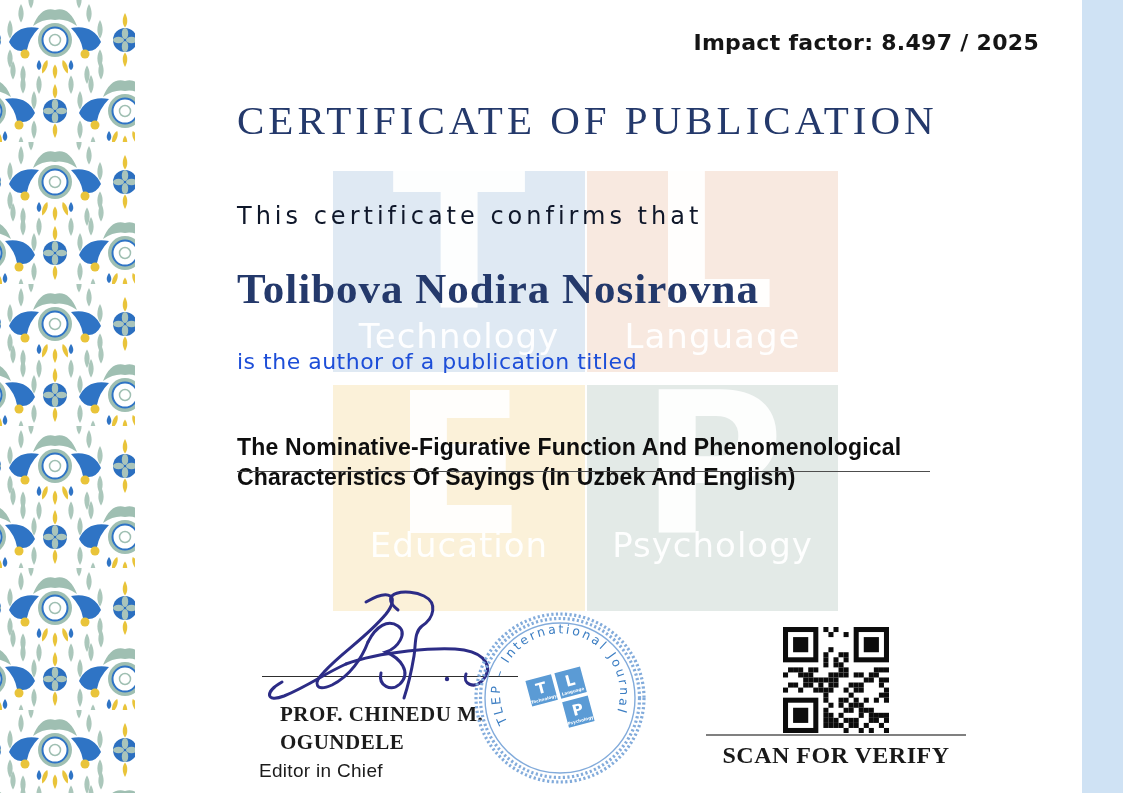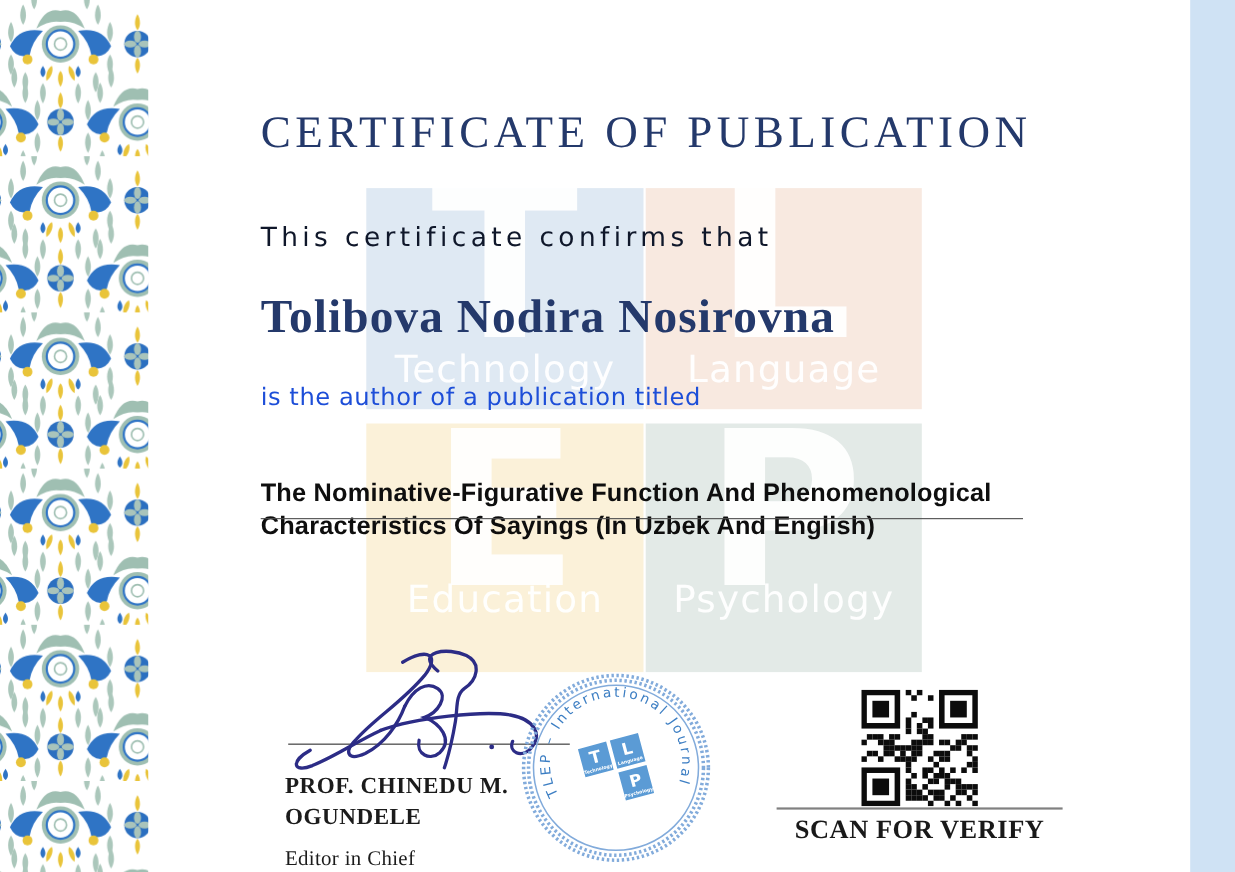--- a/index.html
+++ b/index.html
@@ -38,23 +38,23 @@
   #recipient-name{left:237px;top:264px;font-size:43px;font-weight:bold;color:#24396b;letter-spacing:1px;}
   #author-text{left:237px;top:349px;font-size:22px;color:#1d4ed8;letter-spacing:0.5px;}
   #publication-title{left:237px;top:392px;width:700px;font-size:23px;font-weight:bold;
       color:#0e0e0e;line-height:1.3;letter-spacing:0.2px;}
   #title-rule{left:237px;top:471px;width:693px;height:0;border-top:1.5px solid #4d4d4d;}
   #published-text{left:239px;top:502px;width:705px;font-size:22px;color:#161616;line-height:1.55;}
 
   #signature-svg{left:248px;top:586px;width:310px;height:120px;}
   #signature-line{left:262px;top:676px;width:256px;height:0;border-top:1.5px solid #2e2e2e;z-index:4;}
   #signatory{left:259px;top:701px;color:#1b1b1b;}
-  #signatory .sig-name{font-size:21px;font-weight:bold;letter-spacing:0.5px;line-height:1.32;}
-  #signatory .sig-role{font-size:19px;font-weight:normal;margin-top:14px;
-      font-family:Liberation Serif, serif;letter-spacing:0.3px;}
+  #signatory .sig-name{font-size:21px;font-weight:bold;letter-spacing:0.5px;line-height:1.32;margin-left:21px;}
+  #signatory .sig-role{font-size:19px;font-weight:normal;margin-top:4px;
+      font-family:Liberation Sans, sans-serif;letter-spacing:0.3px;}
 
   #seal-svg{left:471px;top:609px;width:178px;height:178px;z-index:6;}
   #qr-svg{left:783px;top:627px;width:106px;height:106px;}
   #verify-line{left:706px;top:734px;width:260px;height:0;border-top:2.5px solid #808080;}
   #verify-label{left:706px;top:742px;width:260px;text-align:center;font-size:24px;
       font-weight:bold;color:#191919;letter-spacing:0.5px;}
 </style>
 </head>
 <body>
 
@@ -131,20 +131,21 @@
   </div>
   <div id="wm-e" class="wm">
     <div class="big-letter">E</div>
     <div class="wm-word">Education</div>
   </div>
   <div id="wm-p" class="wm">
     <div class="big-letter">P</div>
     <div class="wm-word">Psychology</div>
   </div>
 
+  <div id="impact-factor" class="content gsans">Impact factor: 8.497 / 2025</div>
 
   <div id="cert-title" class="content serif">CERTIFICATE OF PUBLICATION</div>
 
   <div id="confirm-text" class="content gsans">This certificate confirms that</div>
 
   <div id="recipient-name" class="content serif">Tolibova Nodira Nosirovna</div>
 
   <div id="author-text" class="content gsans">is the author of a publication titled</div>
 
   <div id="publication-title" class="content asans">The Nominative-Figurative Function And Phenomenological Characteristics Of Sayings (In Uzbek And English)</div>

